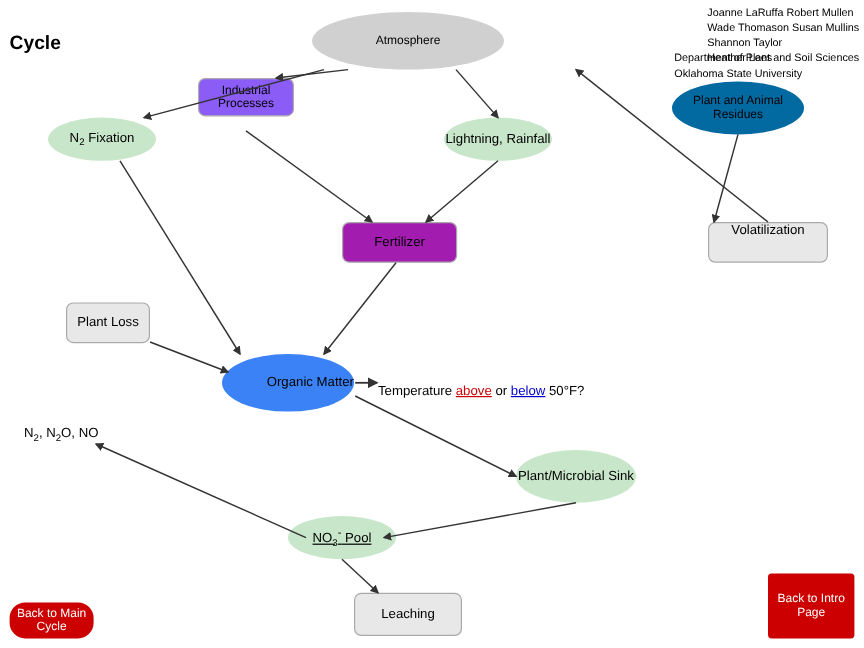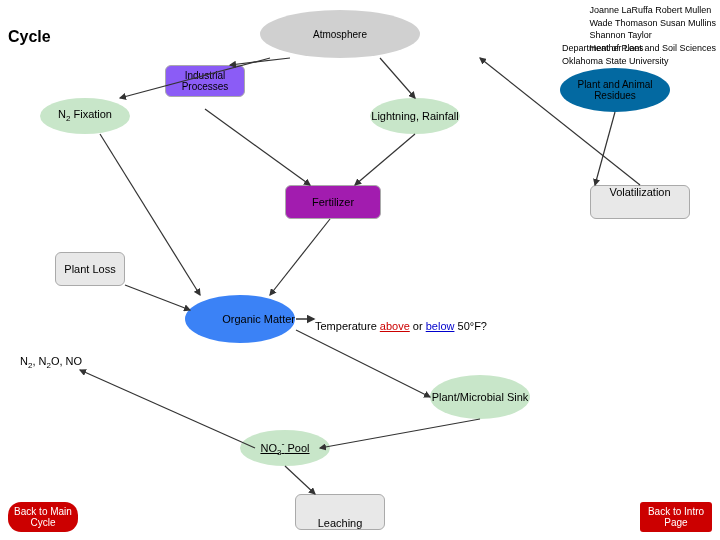--- a/index.html
+++ b/index.html
@@ -220,21 +220,21 @@
     
     #leaching {
       width: 90px;
       height: 36px;
       background: #e8e8e8;
       border: 1px solid #aaa;
       border-radius: 6px;
       top: 494px;
       left: 295px;
       display: flex;
-      align-items: flex-end;
+      align-items: center;
       justify-content: center;
       text-align: center;
       position: absolute;
       font-size: 11px;
     }
 
     
     #back-main {
       position: absolute;
       bottom: 8px;
@@ -250,21 +250,21 @@
     }
 
     
     #back-intro {
       position: absolute;
       bottom: 8px;
       right: 8px;
       background: #cc0000;
       color: #fff;
       font-size: 10px;
-      padding: 4px 6px;
+      padding: 16px 6px;
       border-radius: 3px;
       text-align: center;
       width: 72px;
       cursor: pointer;
     }
 
     
     #svg-lines {
       position: absolute;
       top: 0;

